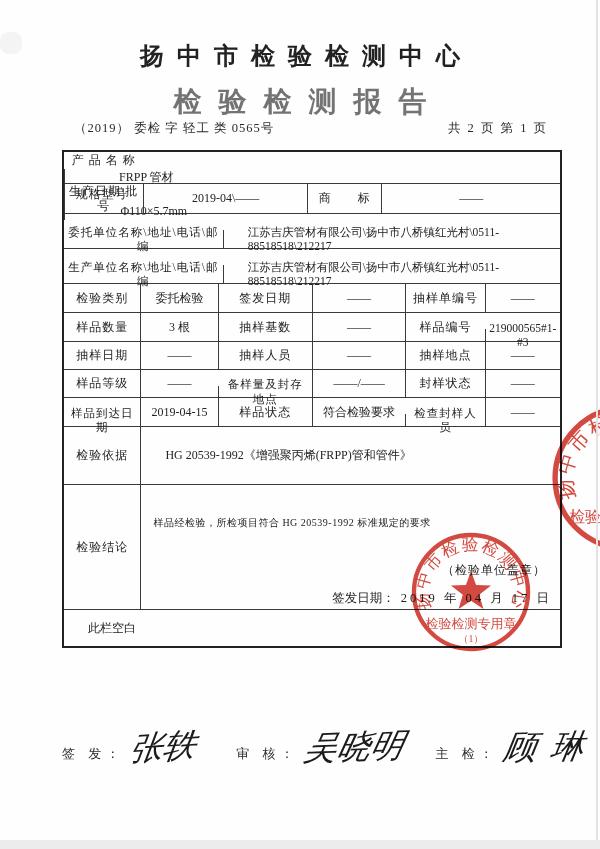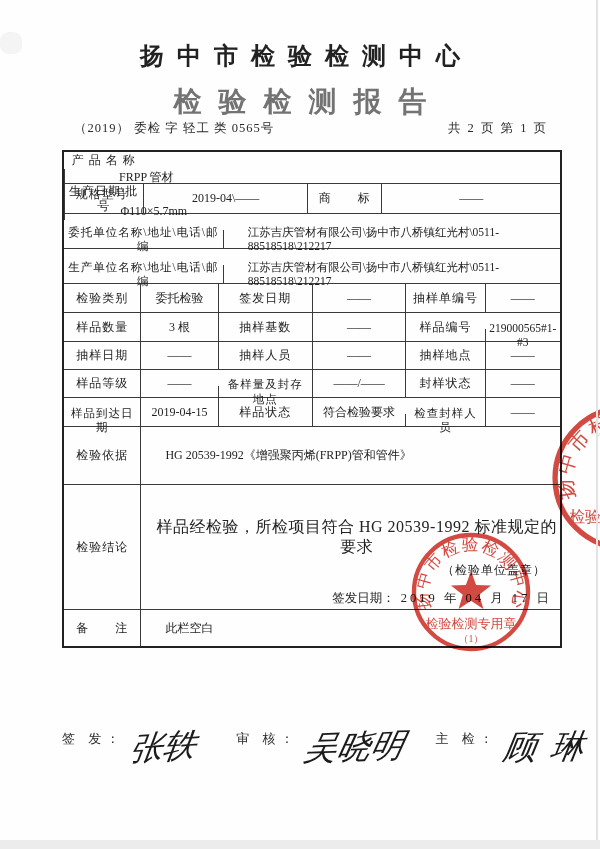--- a/index.html
+++ b/index.html
@@ -45,34 +45,34 @@
   .h31{height:31px}.h30{height:30px}.h35{height:35px}.h29{height:29px}
   .h28{height:28px}.h58{height:58px}.h125{height:125px}.h37{height:37px}
   
   .rA .c1{width:16%}.rA .c2{width:33%}.rA .c3{width:15%}.rA .c4{width:36%}
   .rB .c1{width:32%}.rB .c2{width:68%}
   .rC .c1{width:15.4%}.rC .c2{width:15.6%}.rC .c3{width:19%}
   .rC .c4{width:18.8%}.rC .c5{width:16%}.rC .c6{width:15.2%}
   .rD .c1{width:15.4%}.rD .c2{width:84.6%}
   
   .concl-cell{position:relative;display:block;padding:0;}
-  .concl-text{position:absolute;left:12px;top:32px;font-size:16px;letter-spacing:.5px;}
+  .concl-text{position:absolute;left:12px;top:32px;font-size:10px;letter-spacing:.5px;}
   .seal-hint{position:absolute;right:14px;top:78px;font-size:12px;letter-spacing:1px;}
   .issue-line{position:absolute;right:8px;top:106px;font-size:12.5px;}
   .issue-line .dt{margin-left:6px;letter-spacing:3px;}
   
   .stamp{position:absolute;mix-blend-mode:multiply;opacity:.92;}
   .stamp-main{left:409px;top:530px;width:124px;height:124px;}
   .stamp-edge{left:549px;top:402px;width:152px;height:152px;}
   
   .sign-row{
     position:absolute;left:62px;top:692px;width:500px;height:60px;
     display:flex;align-items:center;
   }
-  .sig-group{display:flex;align-items:flex-start;margin-top:48px;}
+  .sig-group{display:flex;align-items:flex-end;margin-top:48px;}
   .sig-label{font-size:13px;letter-spacing:5px;white-space:nowrap;color:#2b2b2b;}
   .sig-name{
     font-size:33px;font-style:italic;white-space:nowrap;color:#1b1b1b;
     transform:rotate(-4deg) skewX(-12deg);
     font-family:"DejaVu Serif","Liberation Serif",serif;
     margin:0 6px;line-height:1;
   }
   .sig-name.n2{transform:rotate(-2deg) skewX(-14deg);}
   .sig-name.n3{transform:rotate(-1deg) skewX(-10deg);letter-spacing:14px;}
   
@@ -174,21 +174,20 @@
       <div class="tcell c2 concl-cell">
         <div class="concl-text">样品经检验，所检项目符合 HG 20539-1992 标准规定的要求</div>
         <div class="seal-hint">（检验单位盖章）</div>
         <div class="issue-line">
           <span>签发日期：</span><span class="dt">2019 年 04 月 17 日</span>
         </div>
       </div>
     </div>
 
     <div class="trow rD h37">
-      <div class="tcell c1 lbl">备　　注</div>
       <div class="tcell c2 left">此栏空白</div>
     </div>
 
   </div>
 
   <svg class="stamp stamp-main" viewBox="0 0 200 200">
     <circle cx="100" cy="100" r="92" fill="none" stroke="var(--stamp-color,#cf3a30)" stroke-width="7"></circle>
     <polygon points="100,66 108.2,88.7 132.3,89.5 113.3,104.3 120,127.5 100,114 80,127.5 86.7,104.3 67.7,89.5 91.8,88.7" fill="var(--stamp-color,#cf3a30)"></polygon>
     <path id="seal-arc-1" d="M 35,128 A 70,70 0 1 1 165,128" fill="none"></path>
     <text font-size="27" fill="var(--stamp-color,#cf3a30)" letter-spacing="3">

